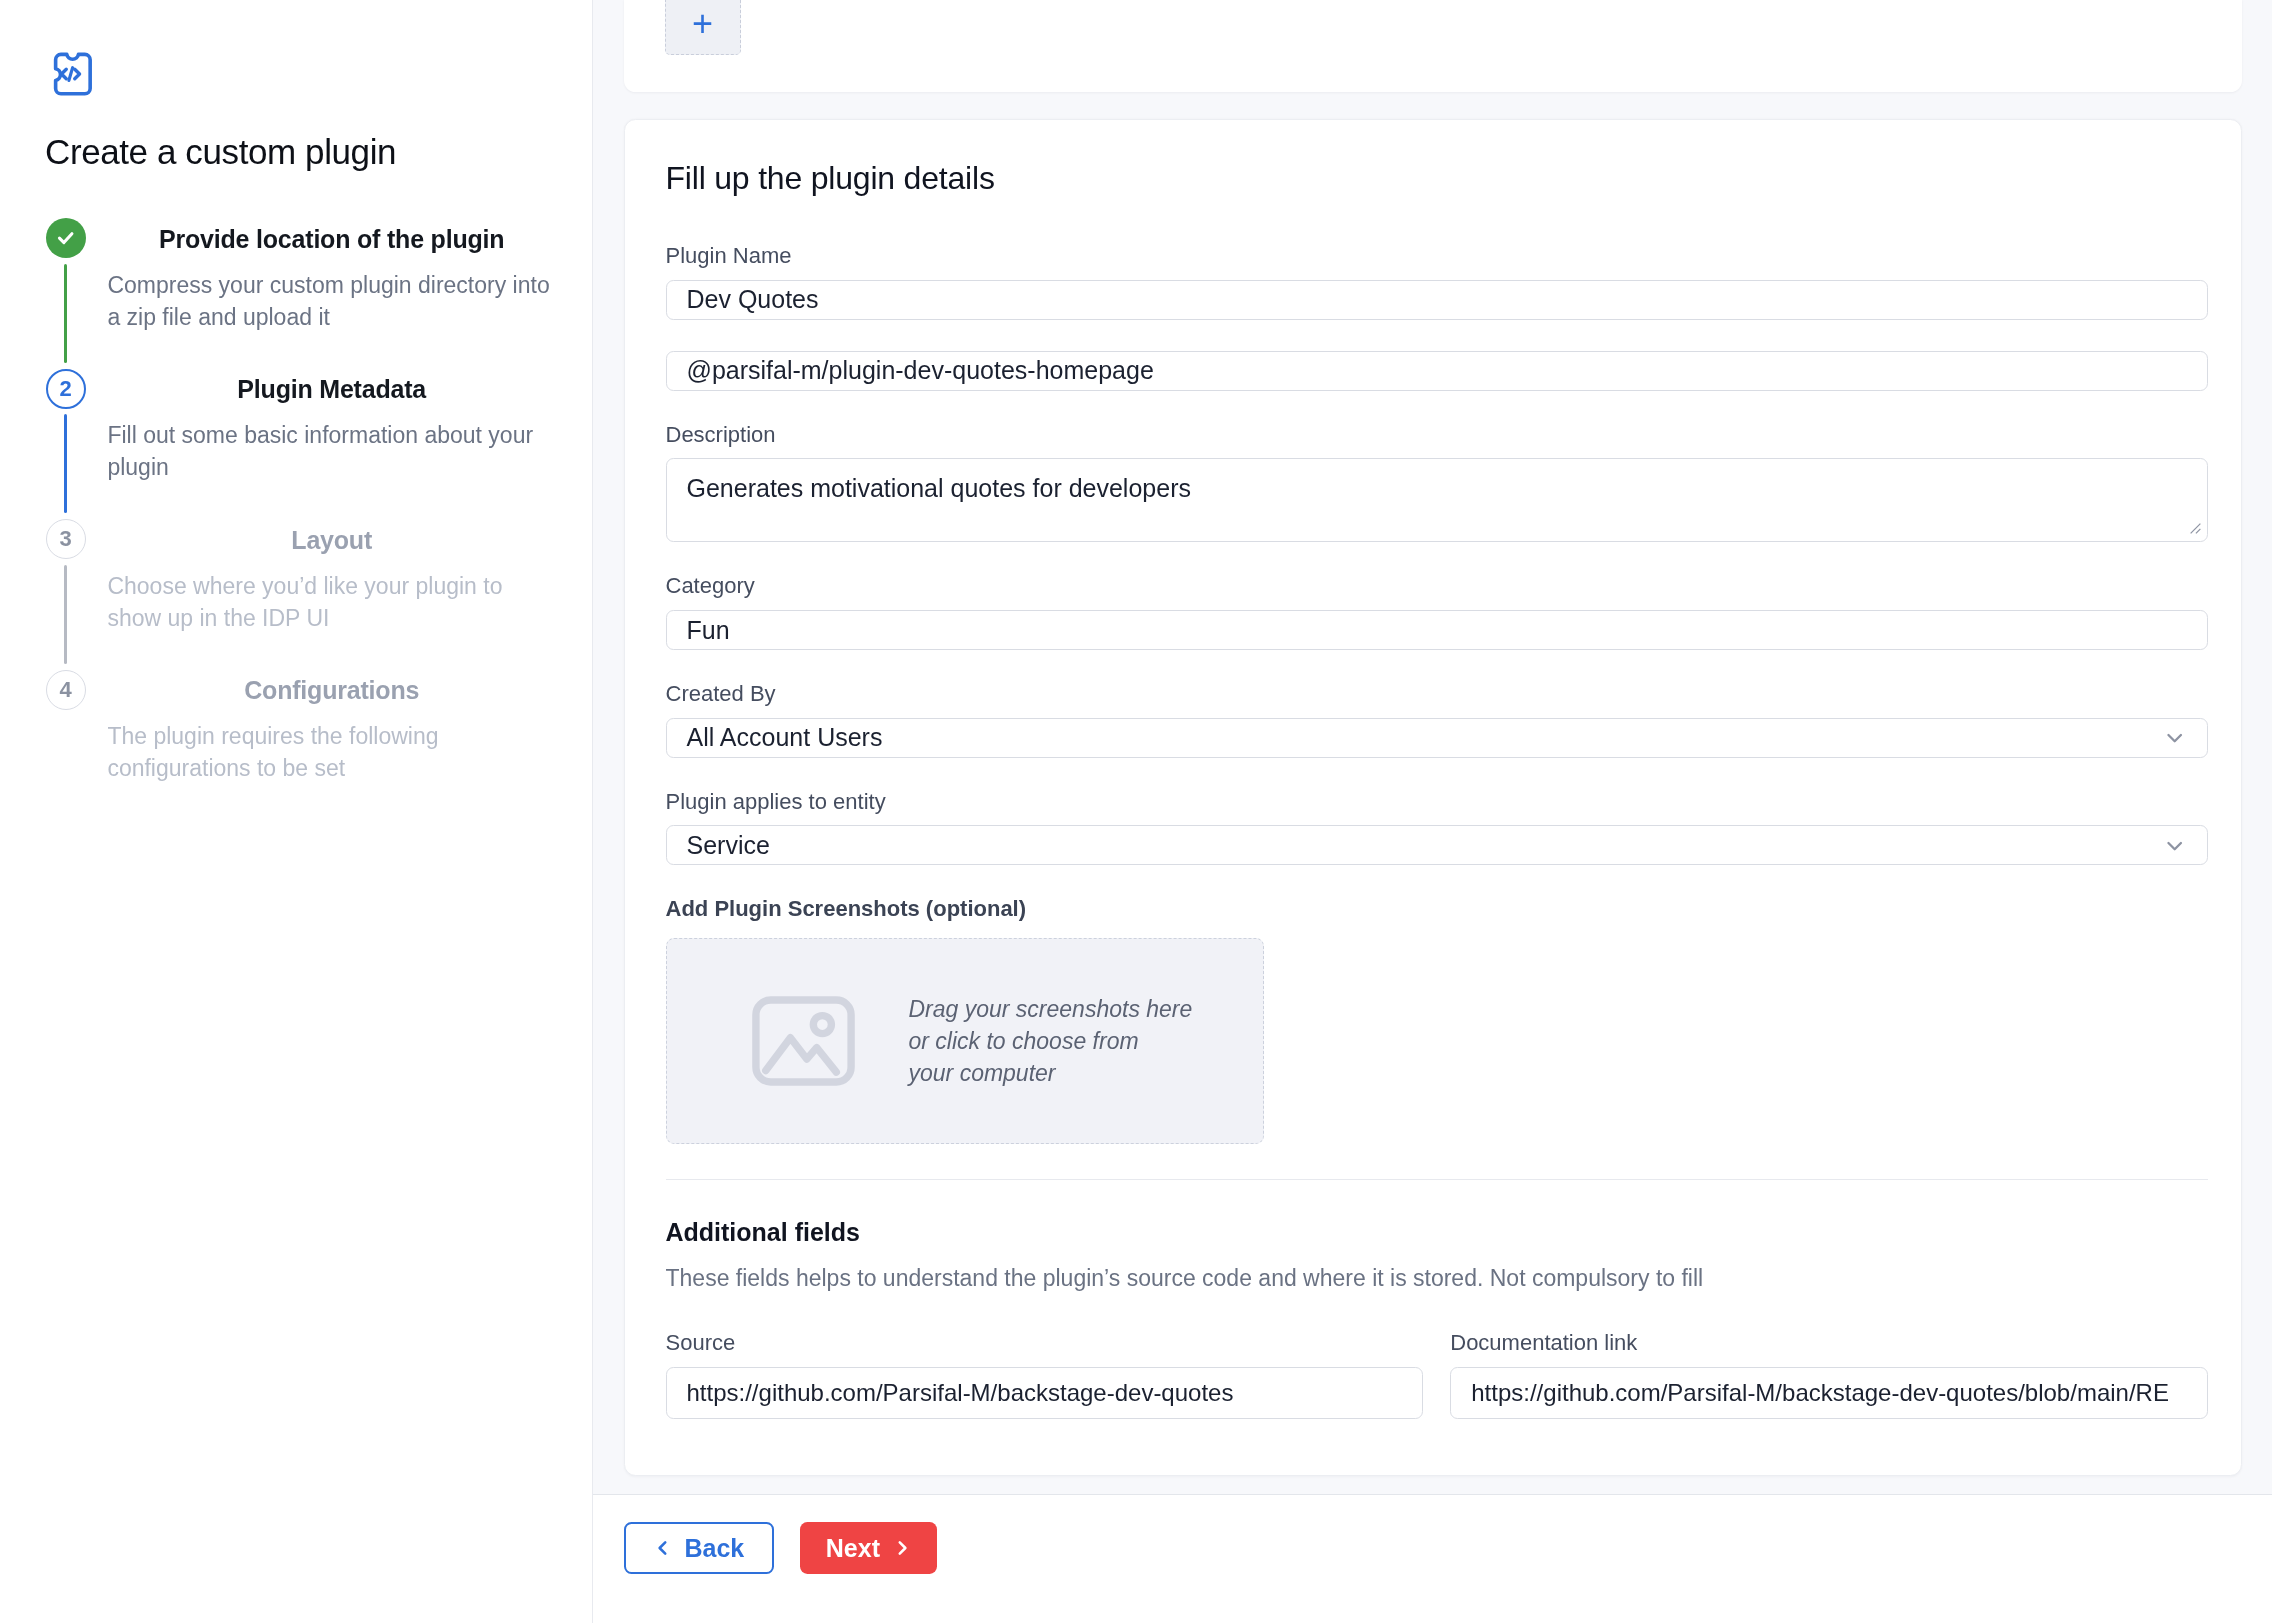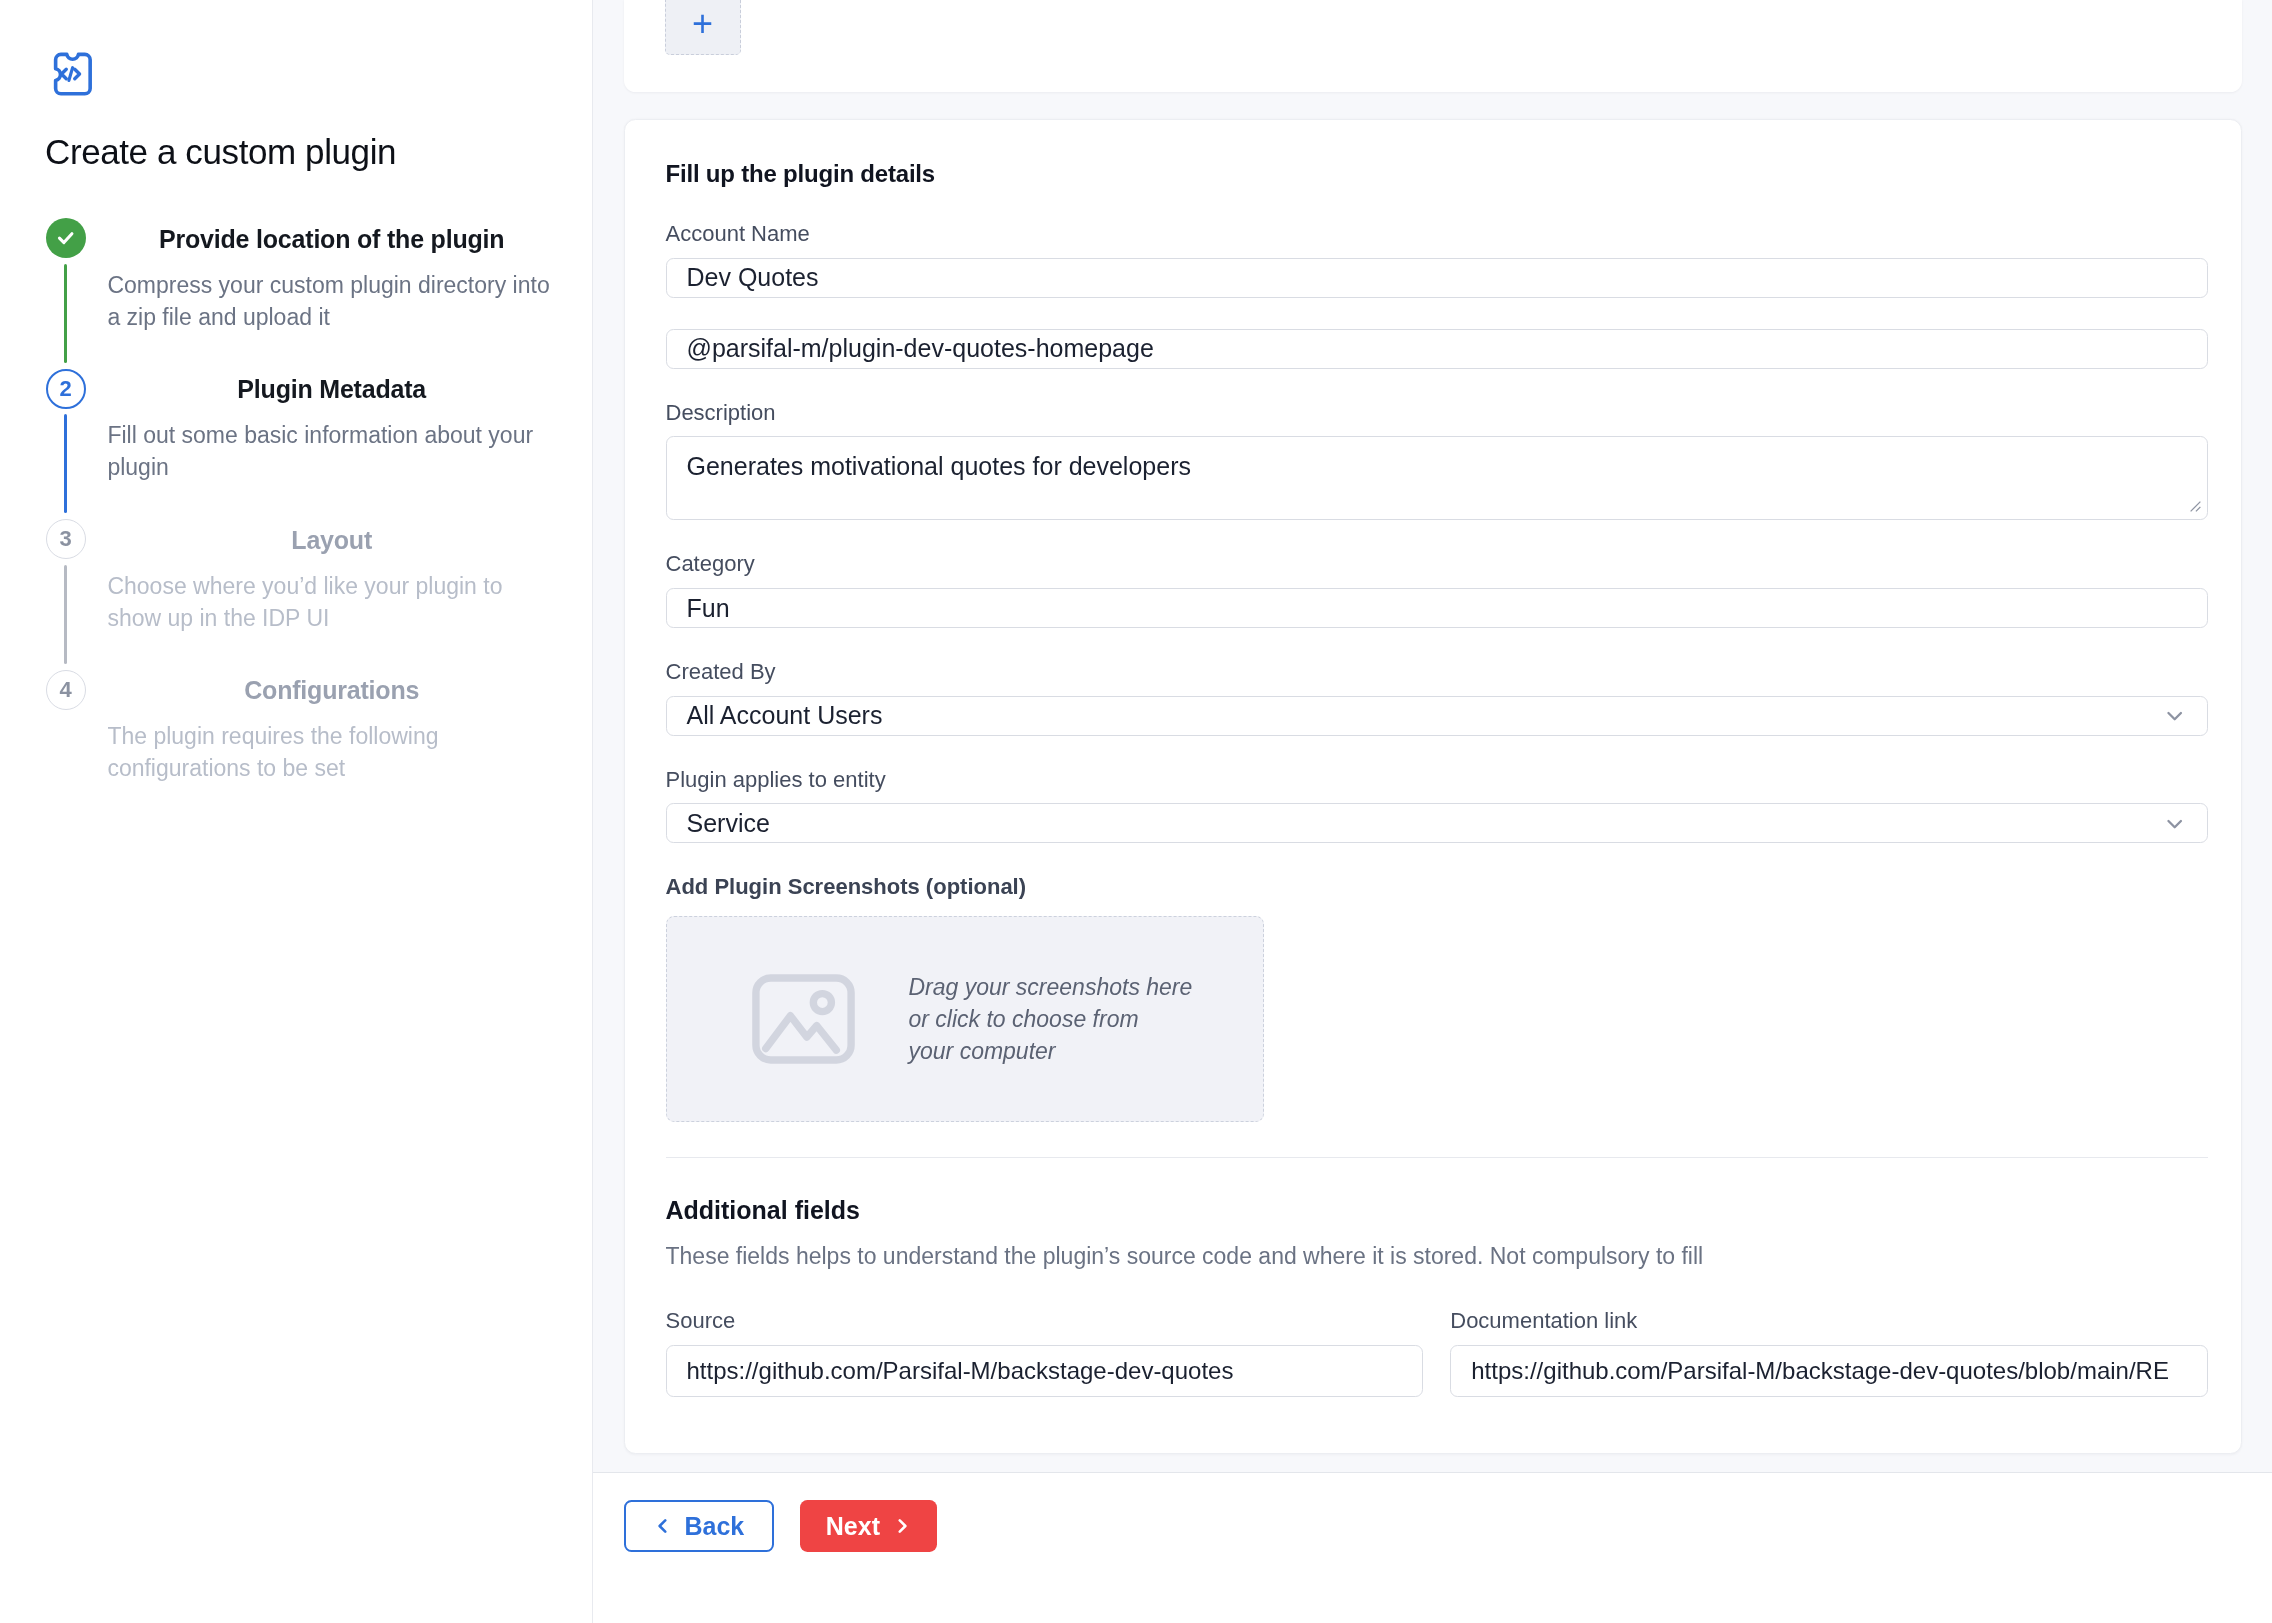--- a/index.html
+++ b/index.html
@@ -51,21 +51,21 @@
     background:#eef0f5; border:1.6px dashed #c9cedb; border-radius:5px;
     display:flex; align-items:flex-end; justify-content:center; cursor:pointer;
   }
   .add-tile .plus { color:#2e70da; font-size:36px; font-weight:400; line-height:1; margin-bottom:11.5px; }
 
   .card {
     margin:27px 31px 0 30.5px; background:#ffffff; border:0.8px solid #eceef2; border-radius:11.5px;
     box-shadow:0 0.8px 2.5px rgba(16,24,40,0.04);
     padding:40px 33px 25px 41px;
   }
-  .card-heading { font-size:24px; font-weight:700; color:#101420; letter-spacing:-0.2px; margin-bottom:33px; }
+  .card-heading { font-size:32px; font-weight:400; color:#101420; letter-spacing:-0.2px; margin-bottom:46px; }
 
   .field-group { margin-bottom:31px; }
   .field-label { display:block; font-size:22px; color:#454d5f; margin-bottom:10.7px; font-weight:400; }
   .text-input, .textarea, .select-box {
     width:100%; height:40px; border:0.8px solid #d9dce3; border-radius:7.4px; background:#fff;
     font-family:"Liberation Sans", sans-serif; font-size:25px; color:#1b2130; padding:0 20px; outline:none;
   }
   .textarea-wrap { position:relative; }
   .textarea { height:84px; padding-top:14px; resize:none; display:block; line-height:30px; }
   .resize-handle { position:absolute; right:5.8px; bottom:7.4px; pointer-events:none; }
@@ -169,21 +169,21 @@
     <section class="upload-strip">
       <div class="add-tile">
         <span class="plus">+</span>
       </div>
     </section>
 
     <section class="card">
       <h2 class="card-heading">Fill up the plugin details</h2>
 
       <div class="field-group">
-        <label class="field-label">Account Name</label>
+        <label class="field-label">Plugin Name</label>
         <input class="text-input" type="text" value="Dev Quotes" style="">
       </div>
 
       <div class="field-group">
         <input class="text-input" type="text" value="@parsifal-m/plugin-dev-quotes-homepage" style="">
       </div>
 
       <div class="field-group">
         <label class="field-label">Description</label>
         <div class="textarea-wrap">

